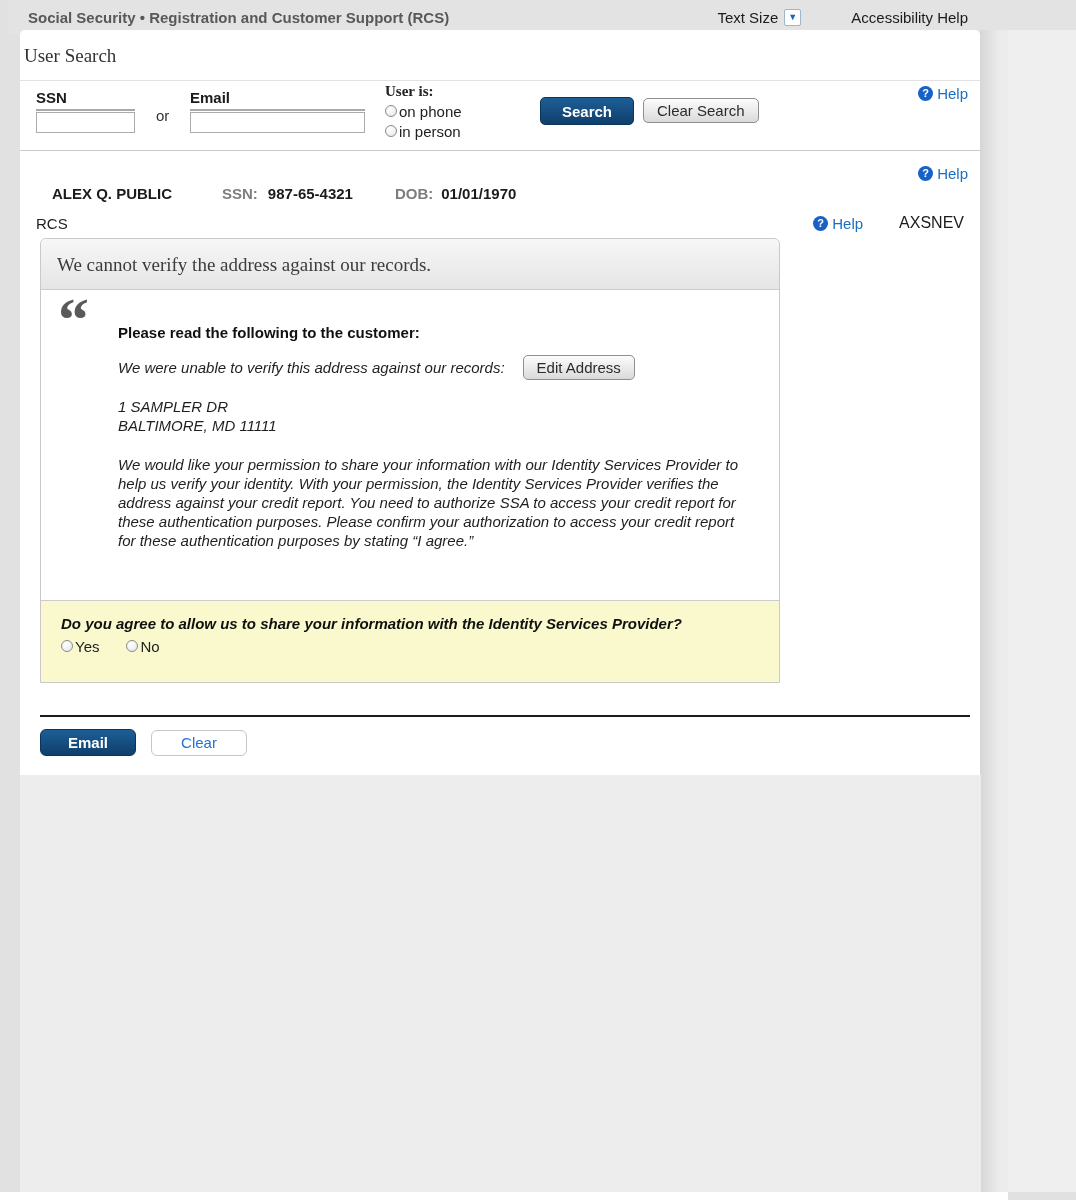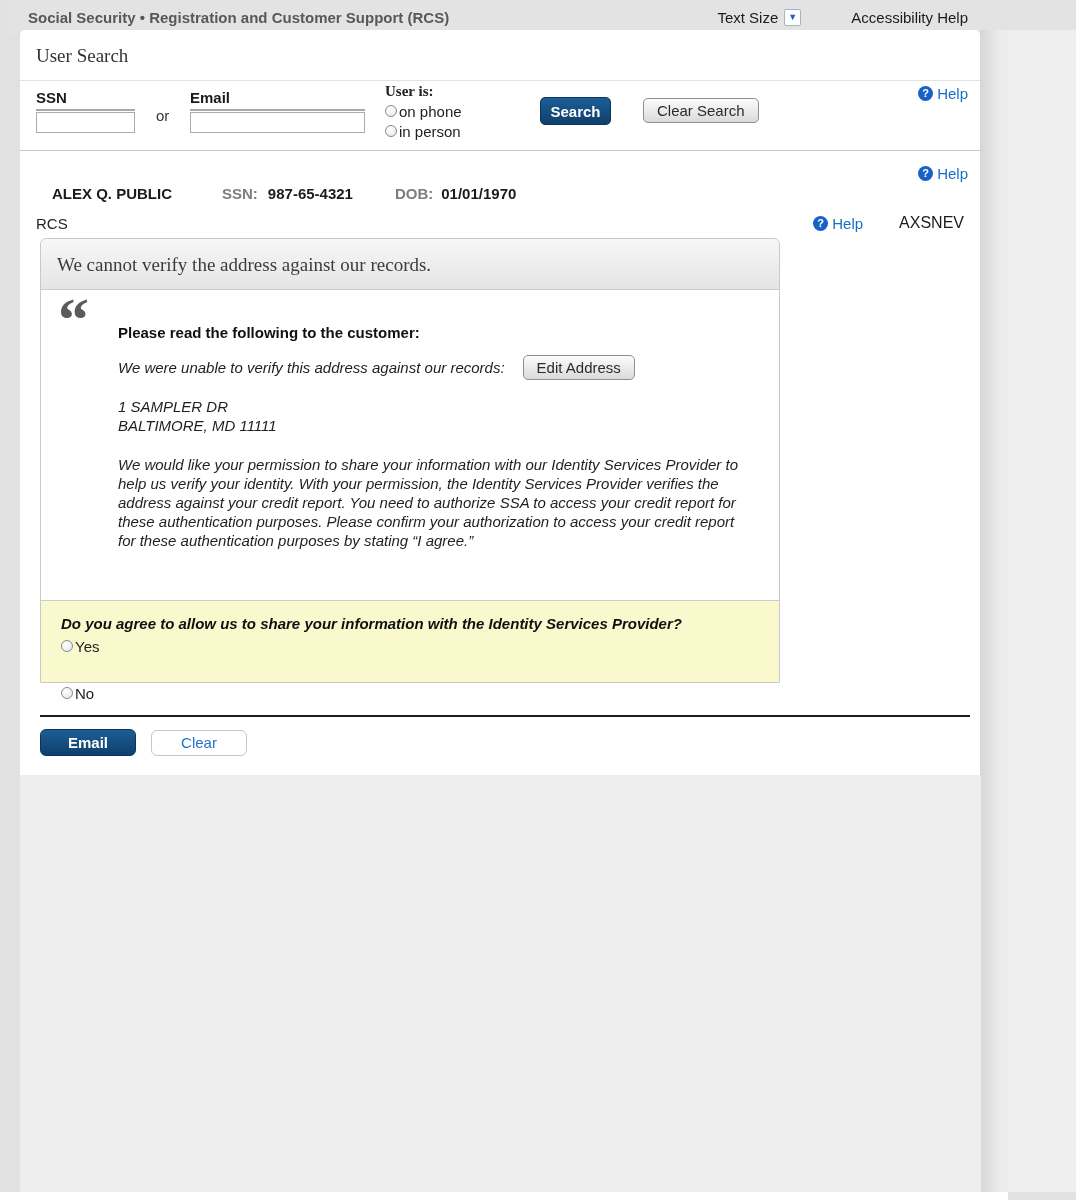--- a/index.html
+++ b/index.html
@@ -40,21 +40,21 @@
 
   
   .help-link { display:inline-flex; align-items:center; gap:4px; color:#1a6fc4; font-size:15px; cursor:pointer; }
   .help-icon {
     width:15px; height:15px; border-radius:50%; background:#1762c4; color:#fff;
     font-size:11px; font-weight:bold; line-height:15px; text-align:center; flex:0 0 auto;
   }
 
   
   .heading-row {
-    height:51px; line-height:51px; padding-left:16px;
+    height:51px; line-height:51px; padding-left:4px;
     font-family:"Liberation Serif", serif; font-size:19px; color:#333;
     border-bottom:1px solid #e2e2e2;
   }
   .search-band { position:relative; height:70px; border-bottom:1px solid #c9c9c9; }
   .field-group { position:absolute; top:8px; }
   .field-group .fld-label {
     display:block; font-size:15px; font-weight:bold; color:#1b1b1b;
     padding-bottom:3px; border-bottom:2px solid #a9a9a9;
   }
   .field-group input {
@@ -65,21 +65,21 @@
   .or-label { position:absolute; left:136px; top:26px; font-size:15px; color:#333; }
   .email-group { left:170px; width:175px; }
   .user-is { position:absolute; left:365px; top:2px; font-size:15px; }
   .user-is .ui-label { font-weight:bold; margin-bottom:1px;font-family:Liberation Serif, serif; }
   .radio-line { display:flex; align-items:center; height:20px; cursor:pointer; }
   .radio-dot {
     width:12px; height:12px; border:1px solid #8a8a8a; border-radius:50%;
     background:radial-gradient(circle at 35% 30%, #ffffff, #e6e6e6); margin-right:2px; flex:0 0 auto;
   }
   .btn-search {
-    position:absolute; left:520px; top:16px; width:71px; height:28px;
+    position:absolute; left:520px; top:16px; width:94px; height:28px;
     background:linear-gradient(#1d5e96,#0f3f6c); border:1px solid #0c355d; border-radius:5px;
     color:#fff; font-size:15px; font-weight:bold; cursor:pointer;
   }
   .btn-clear {
     position:absolute; left:623px; top:17px; height:25px; padding:0 13px;
     background:linear-gradient(#fcfcfc,#dadada); border:1px solid #8f8f8f; border-radius:5px;
     color:#2b2b2b; font-size:15px; cursor:pointer;
   }
   .band-help { position:absolute; right:12px; top:4px; }
 
@@ -117,21 +117,21 @@
   .italic { font-style:italic; color:#1f1f1f; }
   .btn-edit {
     height:25px; padding:0 13px; flex:0 0 auto;
     background:linear-gradient(#fcfcfc,#dadada); border:1px solid #8f8f8f; border-radius:5px;
     color:#2b2b2b; font-size:15px; cursor:pointer;
   }
   .address { margin-top:17px; line-height:19px; }
   .paragraph { margin-top:20px; line-height:19px; max-width:648px; }
   .card-question { background:#f9f9cd; height:81px; padding:14px 0 0 20px; }
   .question-text { font-size:15px; font-weight:bold; color:#101010;font-style:italic; }
-  .answer-row { margin-top:4px; display:flex; gap:27px; font-size:15px;flex-direction:column; }
+  .answer-row { margin-top:4px; display:flex; gap:27px; font-size:15px; }
 
   
   .hr-line { margin:32px 0 0 20px; width:930px; border-top:2px solid #1c1c1c; }
   .buttons-row { margin:12px 0 0 20px; display:flex; align-items:center; gap:15px; }
   .btn-next {
     width:96px; height:27px;
     background:linear-gradient(#1d5e96,#0f3f6c); border:1px solid #0c355d; border-radius:6px;
     color:#fff; font-size:15px; font-weight:bold; cursor:pointer;
   }
   .btn-cancel {

